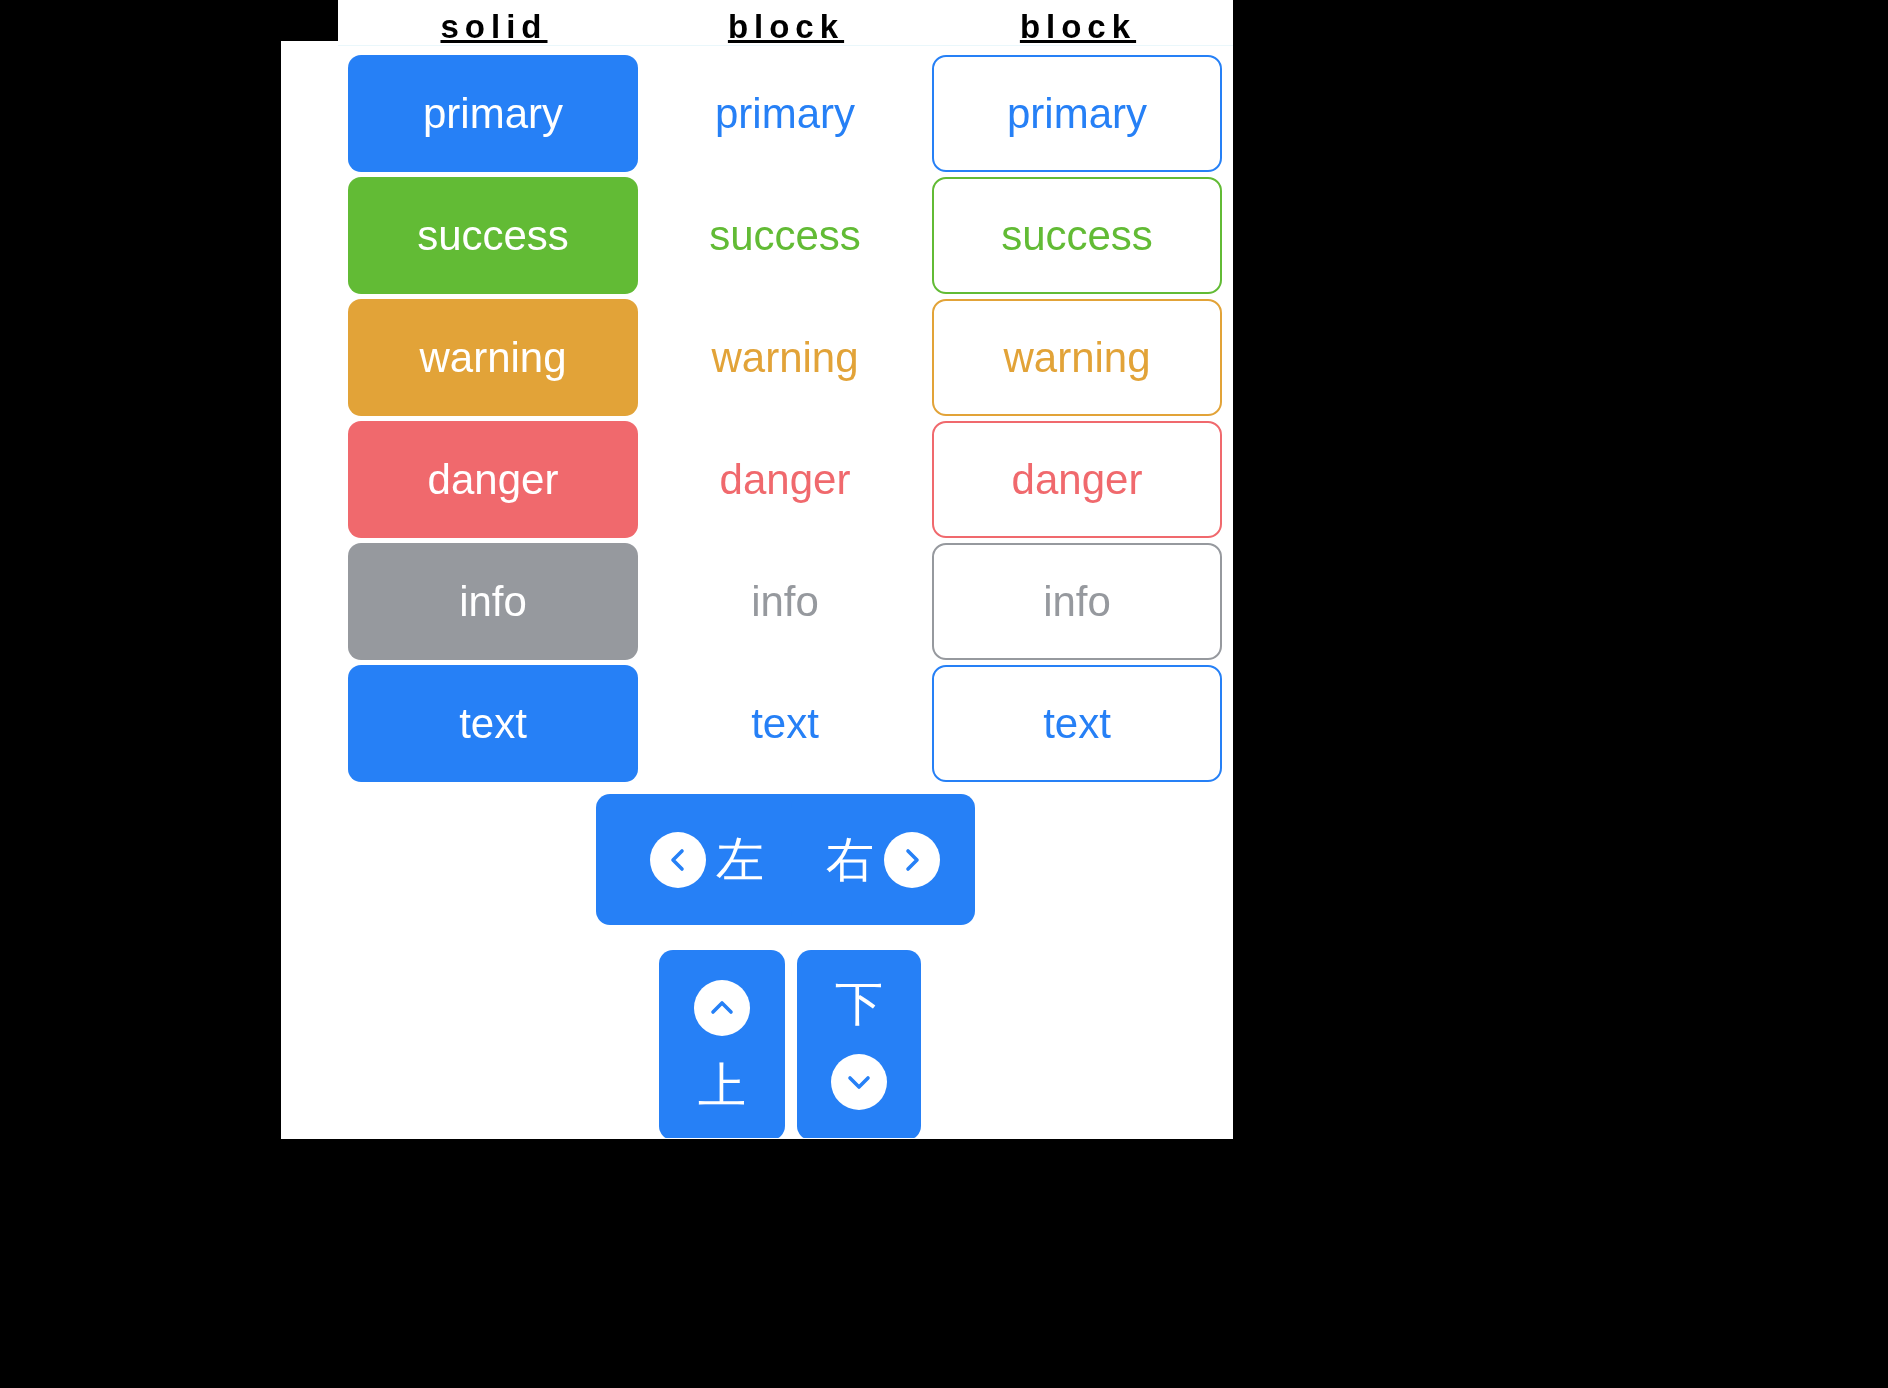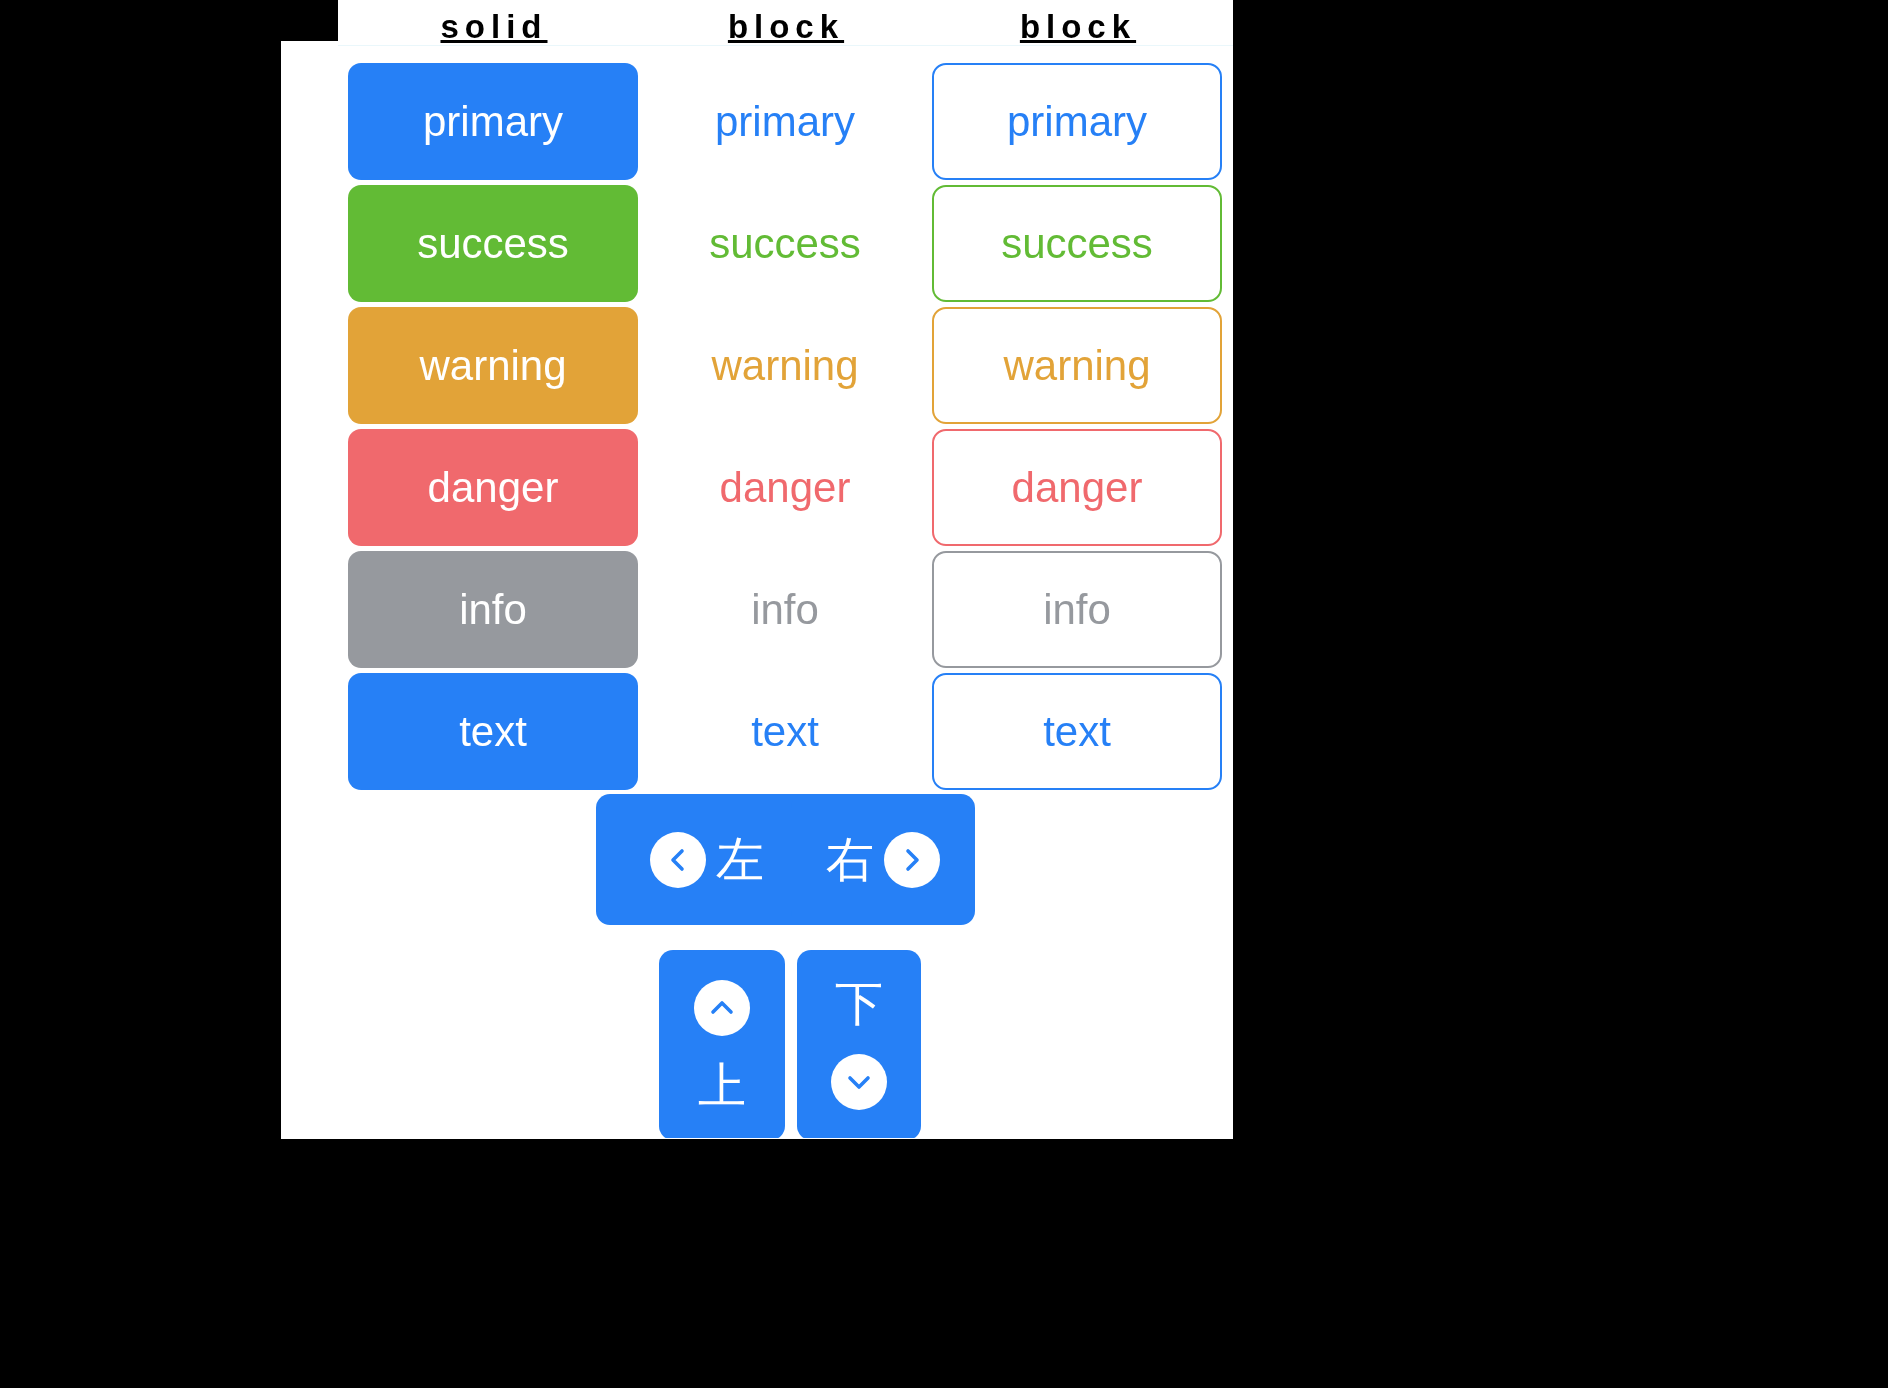--- a/index.html
+++ b/index.html
@@ -75,21 +75,21 @@
     left: 0;
     top: 46px;
     width: 895px;
   }
   .btn-row {
     position: relative;
     height: 122px;
   }
   .cell {
     position: absolute;
-    top: 16px;
+    top: 8px;
     height: 122px;
     box-sizing: border-box;
   }
   .cell.c-solid { left: 10px;  width: 292px; }
   .cell.c-clear { left: 302px; width: 292px; }
   .cell.c-block { left: 594px; width: 292px; }
 
   .btn {
     box-sizing: border-box;
     display: flex;

